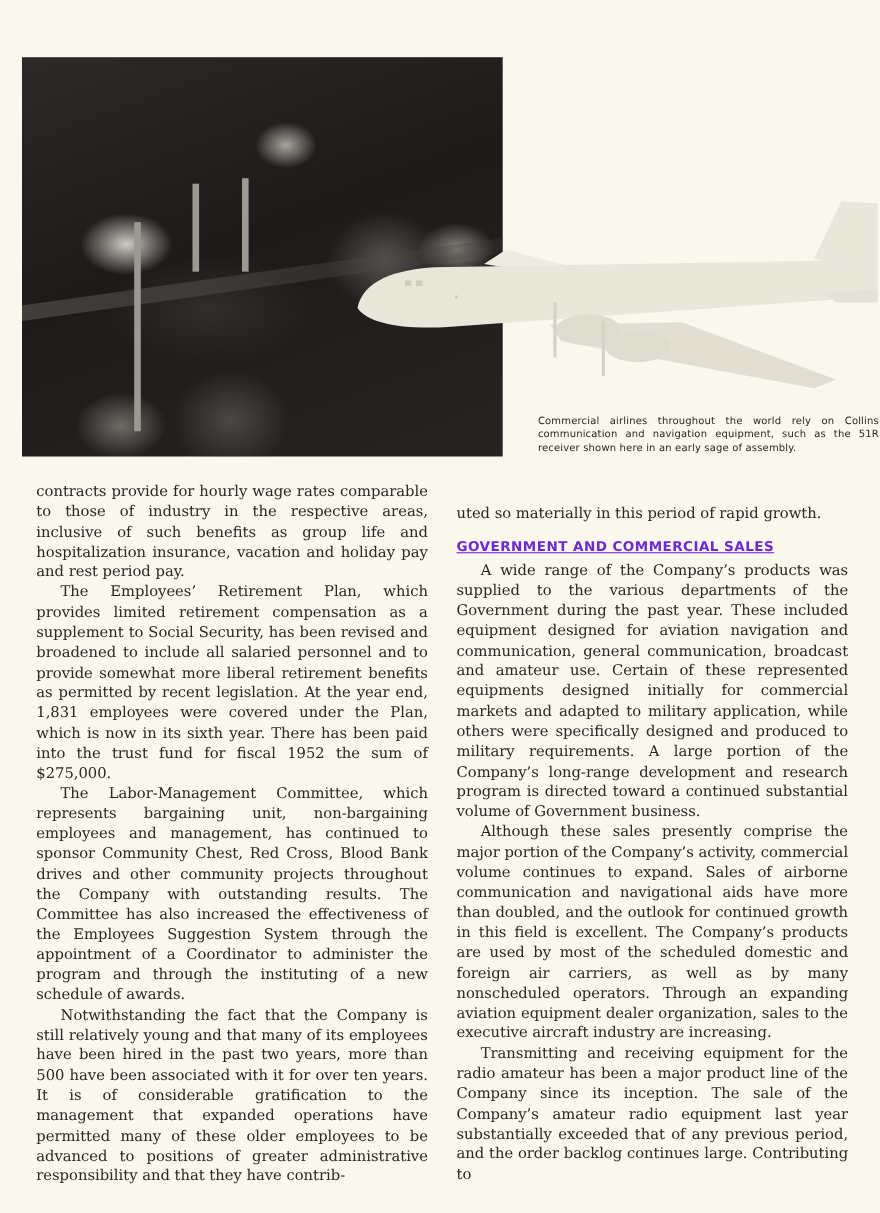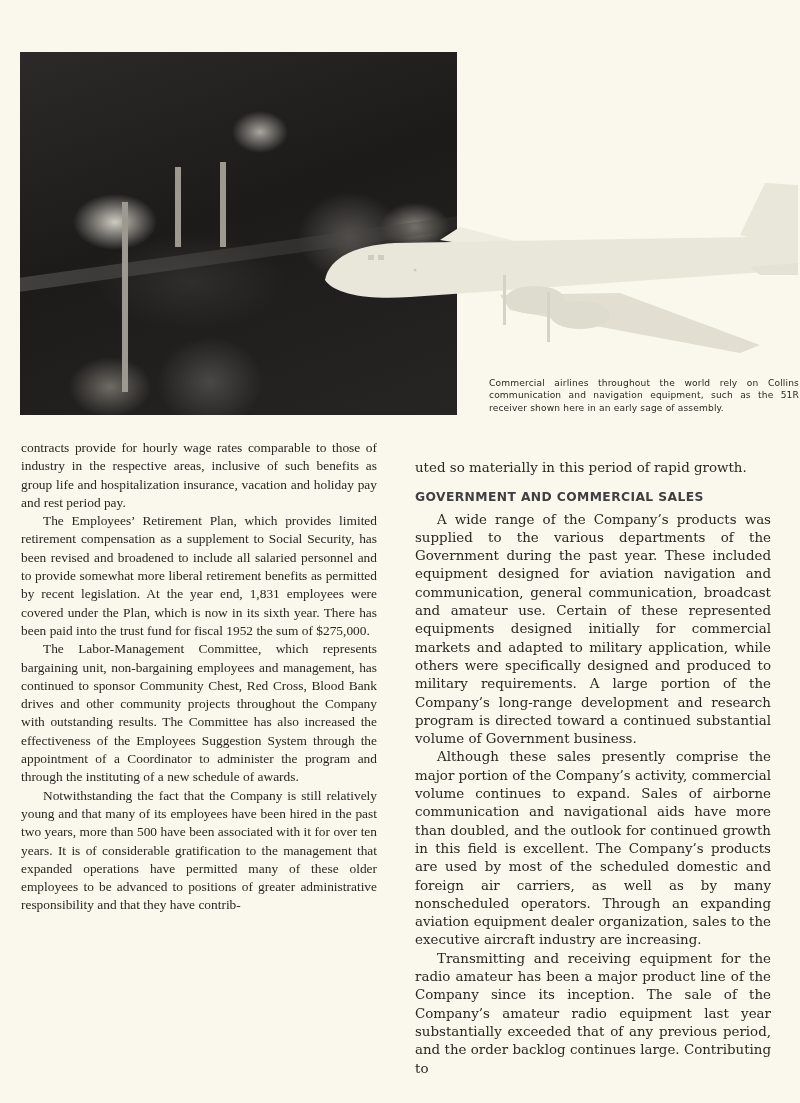--- a/index.html
+++ b/index.html
@@ -36,28 +36,28 @@
     position: absolute; left: 460px; top: 377px; width: 310px;
     font-family: "DejaVu Sans", "Liberation Sans", sans-serif;
     font-size: 9.1px; font-weight: normal; line-height: 12.3px;
     color: #2b2723; text-align: justify; letter-spacing: 0.15px; margin-left: 29px;
   }
   .col {
     position: absolute; top: 439px; width: 356px;
     font-size: 13.4px; line-height: 18.3px; text-align: justify;
     hyphens: none;
   }
-  .col-left { left: 21px; font-family: Liberation Serif, serif; }
+  .col-left { left: 33px; }
   .col-right { left: 415px; margin-top: 20px; }
   .col p { margin: 0; }
   .col p.indent { text-indent: 22px; }
   .heading {
     font-family: "DejaVu Sans", "Liberation Sans", sans-serif;
     font-weight: bold; font-size: 12.3px; letter-spacing: 0.4px;
-    margin: 11px 0 4px 0; color: #404040;
+    margin: 11px 0 4px 0; color: #6d28d9; text-decoration: underline;
   }
 </style>
 </head>
 <body>
 
 <div class="photo" title="Women assembling radio equipment at workbenches in a factory">
   <div class="bench"></div>
   <div class="post" style="left:102px; top:150px; height:190px;"></div>
   <div class="post" style="left:155px; top:115px; height:80px;"></div>
   <div class="post" style="left:200px; top:110px; height:85px;"></div>

